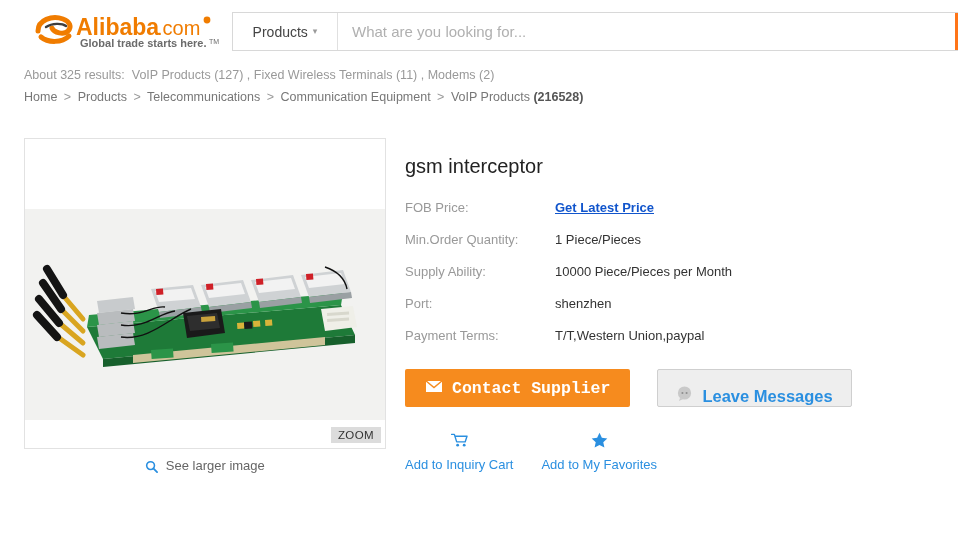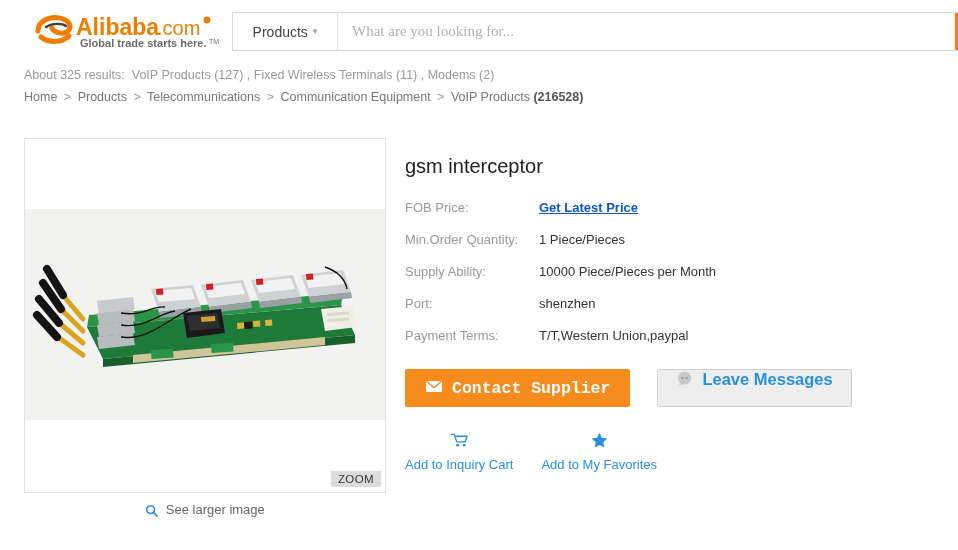--- a/index.html
+++ b/index.html
@@ -35,21 +35,21 @@
     border-right: 1px solid #e0e0e0;
     cursor: pointer;
     user-select: none;
   }
   .chev { font-size: 9px; color: #9a9a9a; line-height:1; }
   .search-input {
     flex: 1;
     border: 0; outline: 0;
     padding: 0 14px;
     font-size: 15px;
-    font-family: Liberation Serif, serif;
+    font-family: Liberation Sans, sans-serif;
     color: #333;
     background: transparent;
   }
   .search-input::placeholder { color: #b0b0b0; }
   .search-btn {
     width: 16px;
     background: #ff7518;
     border: 0; cursor: pointer;
   }
 
@@ -65,21 +65,21 @@
     font-size: 12.5px; color: #777;
     white-space: nowrap;
   }
   .crumb-line a { color: #777; text-decoration: none; }
   .crumb-line .sep { color: #999; margin: 0 3px; }
   .crumb-count { font-weight: bold; color: #555; }
 
   
   .gallery { position: absolute; left: 24px; top: 138px; width: 362px; }
   .img-frame {
-    width: 362px; height: 355px;
+    width: 362px; height: 311px;
     border: 1px solid #e2e2e2;
     background: #fff;
     position: relative;
     overflow: hidden;
   }
   .photo {
     position: absolute; left: 0; top: 70px;
     width: 360px; height: 211px;
     background: #f3f3f1;
     overflow: hidden;
@@ -105,21 +105,21 @@
   .mag { display:inline-block; vertical-align:-3px; margin-right:4px; }
 
   
   .info { position: absolute; left: 405px; top: 154px; width: 540px; }
   .title {
     font-size: 20px; font-weight: normal; color: #222;
     margin: 0 0 22px 0; line-height: 1.2;
   }
   .spec-row { display: flex; align-items: baseline; margin-bottom: 17px; font-size: 13px; }
   .spec-label { width: 134px; color: #999; flex: none; }
-  .spec-value { color: #333; }
+  .spec-value { color: #333; margin-left: 16px; }
   .price-link {
     color: #1155cc; font-weight: bold; text-decoration: underline; cursor: pointer;
   }
 
   .actions { margin-top: 26px; display: flex; align-items: center; gap: 27px; }
   .btn-contact {
     background: #f68b1e;
     color: #fff;
     border: 0;
     height: 38px;
@@ -132,21 +132,21 @@
   }
   .btn-leave {
     background: #eeeeee;
     border: 1px solid #cfcfcf;
     height: 38px;
     padding: 0 18px;
     font-size: 16.5px; font-weight: bold;
     font-family: "Liberation Sans", sans-serif;
     color: #2a8fe0;
     cursor: pointer;
-    display: flex; align-items: flex-start; gap: 9px;
+    display: flex; align-items: flex-end; gap: 9px;
     border-radius: 2px;
   }
   .env { display:inline-block; }
   .links-row { margin-top: 25px; display: flex; align-items: center; gap: 28px; }
   .mini-link {
     display: flex; align-items: center; gap: 6px;
     color: #2a8fe0; font-size: 13px; cursor: pointer; user-select:none;flex-direction:column;
   }
 </style>
 </head>

